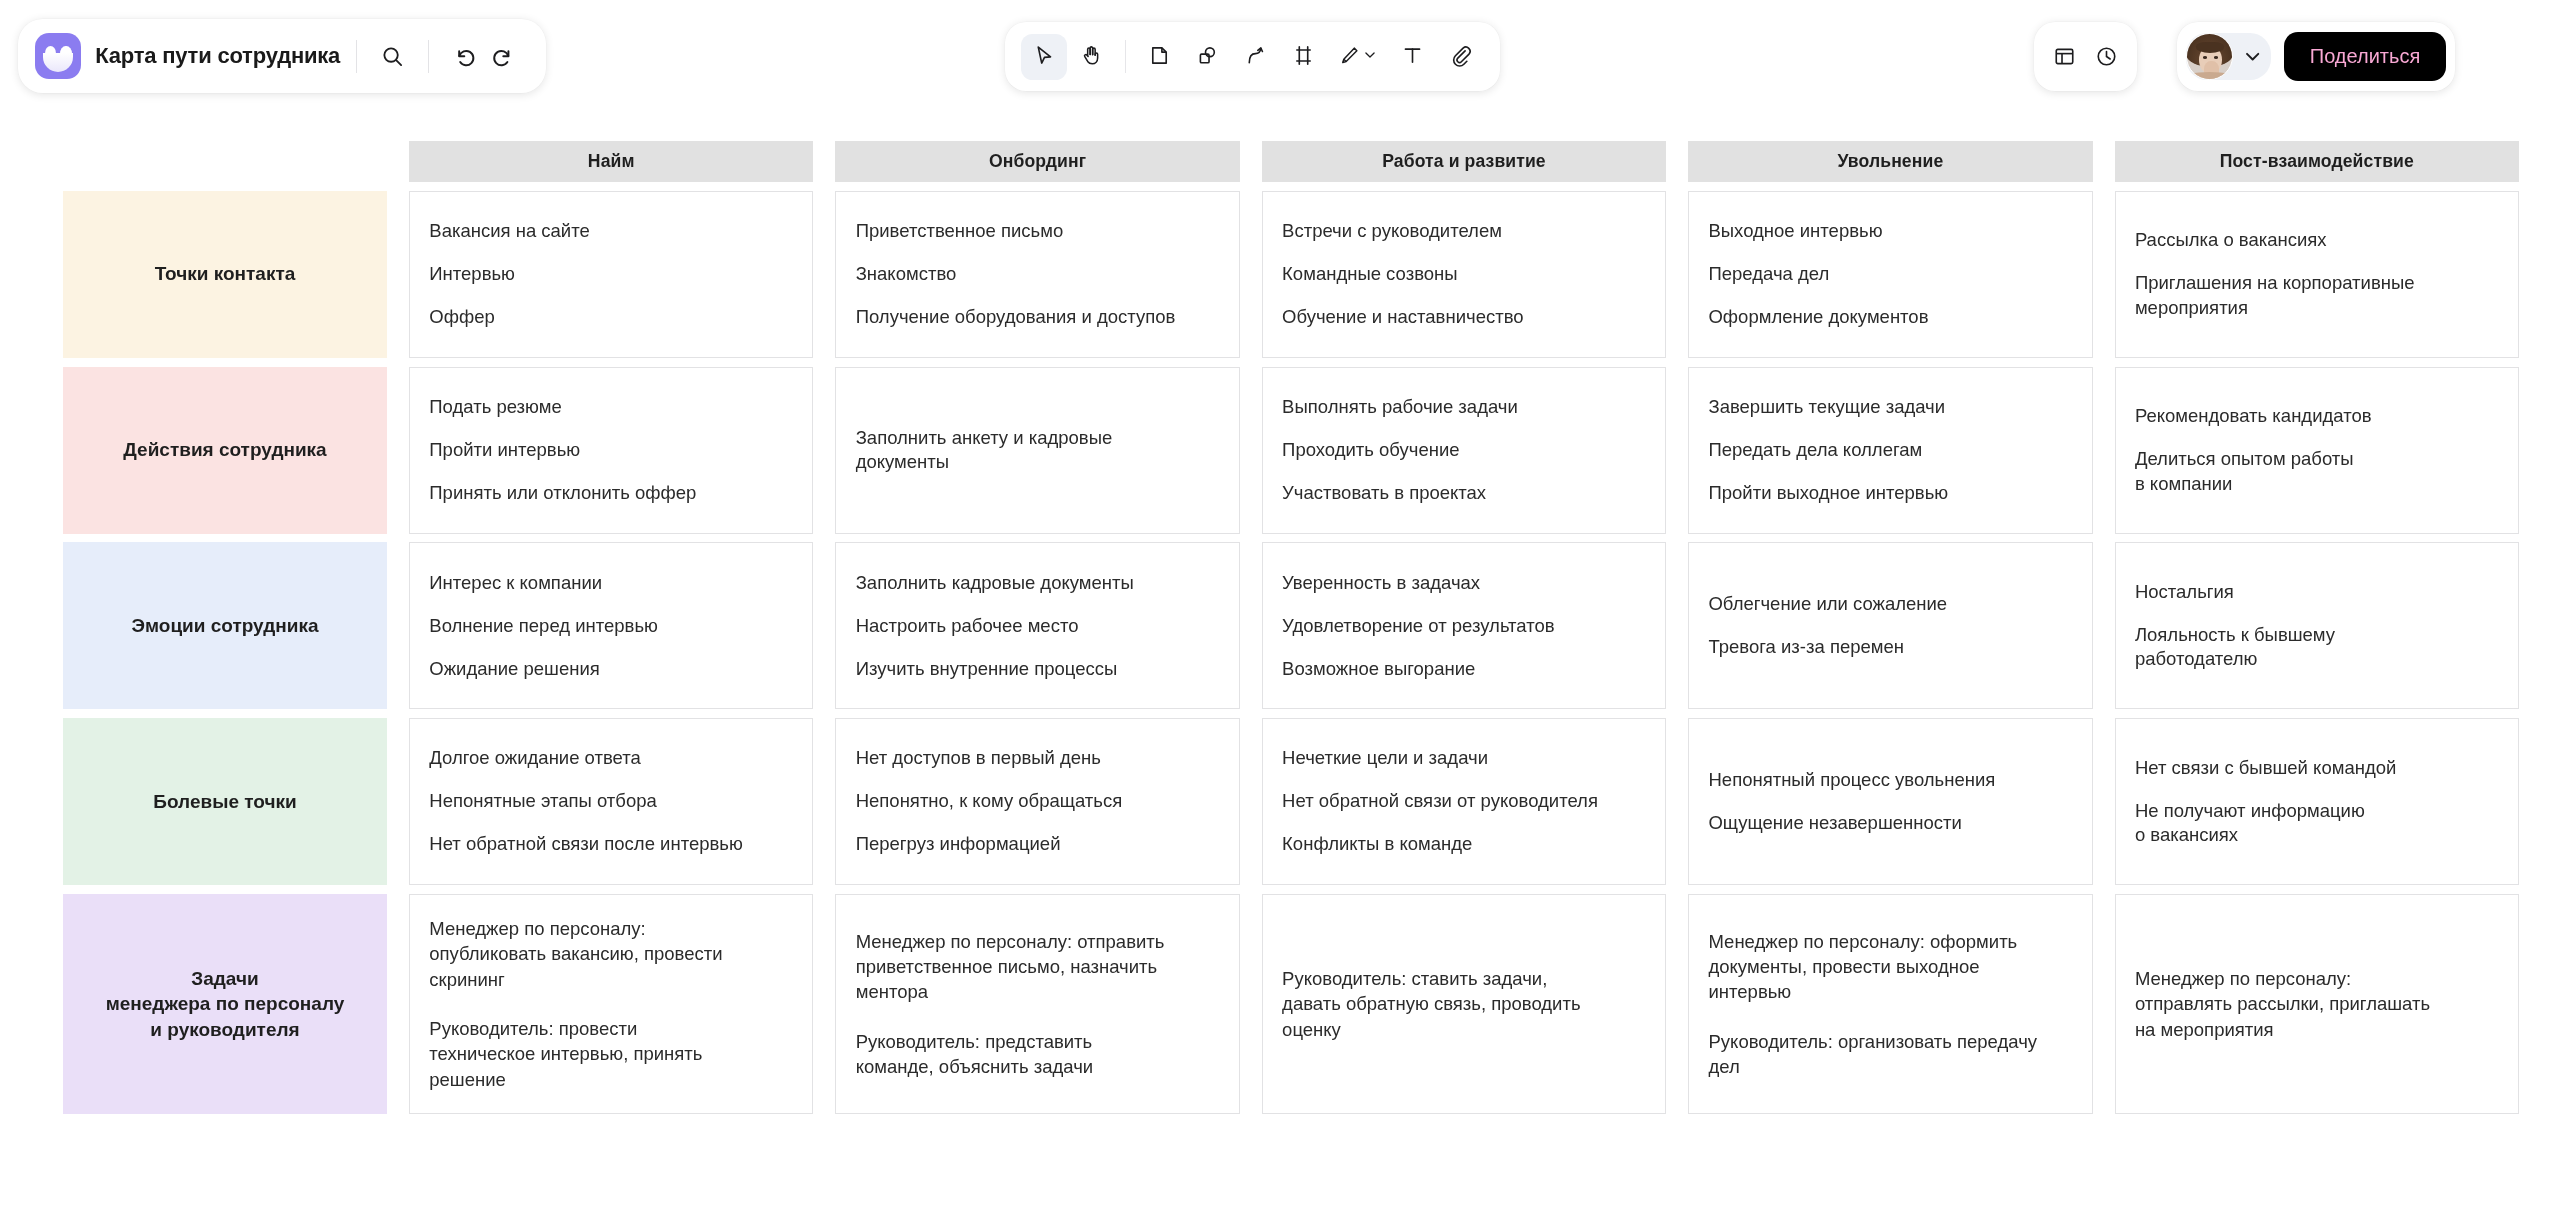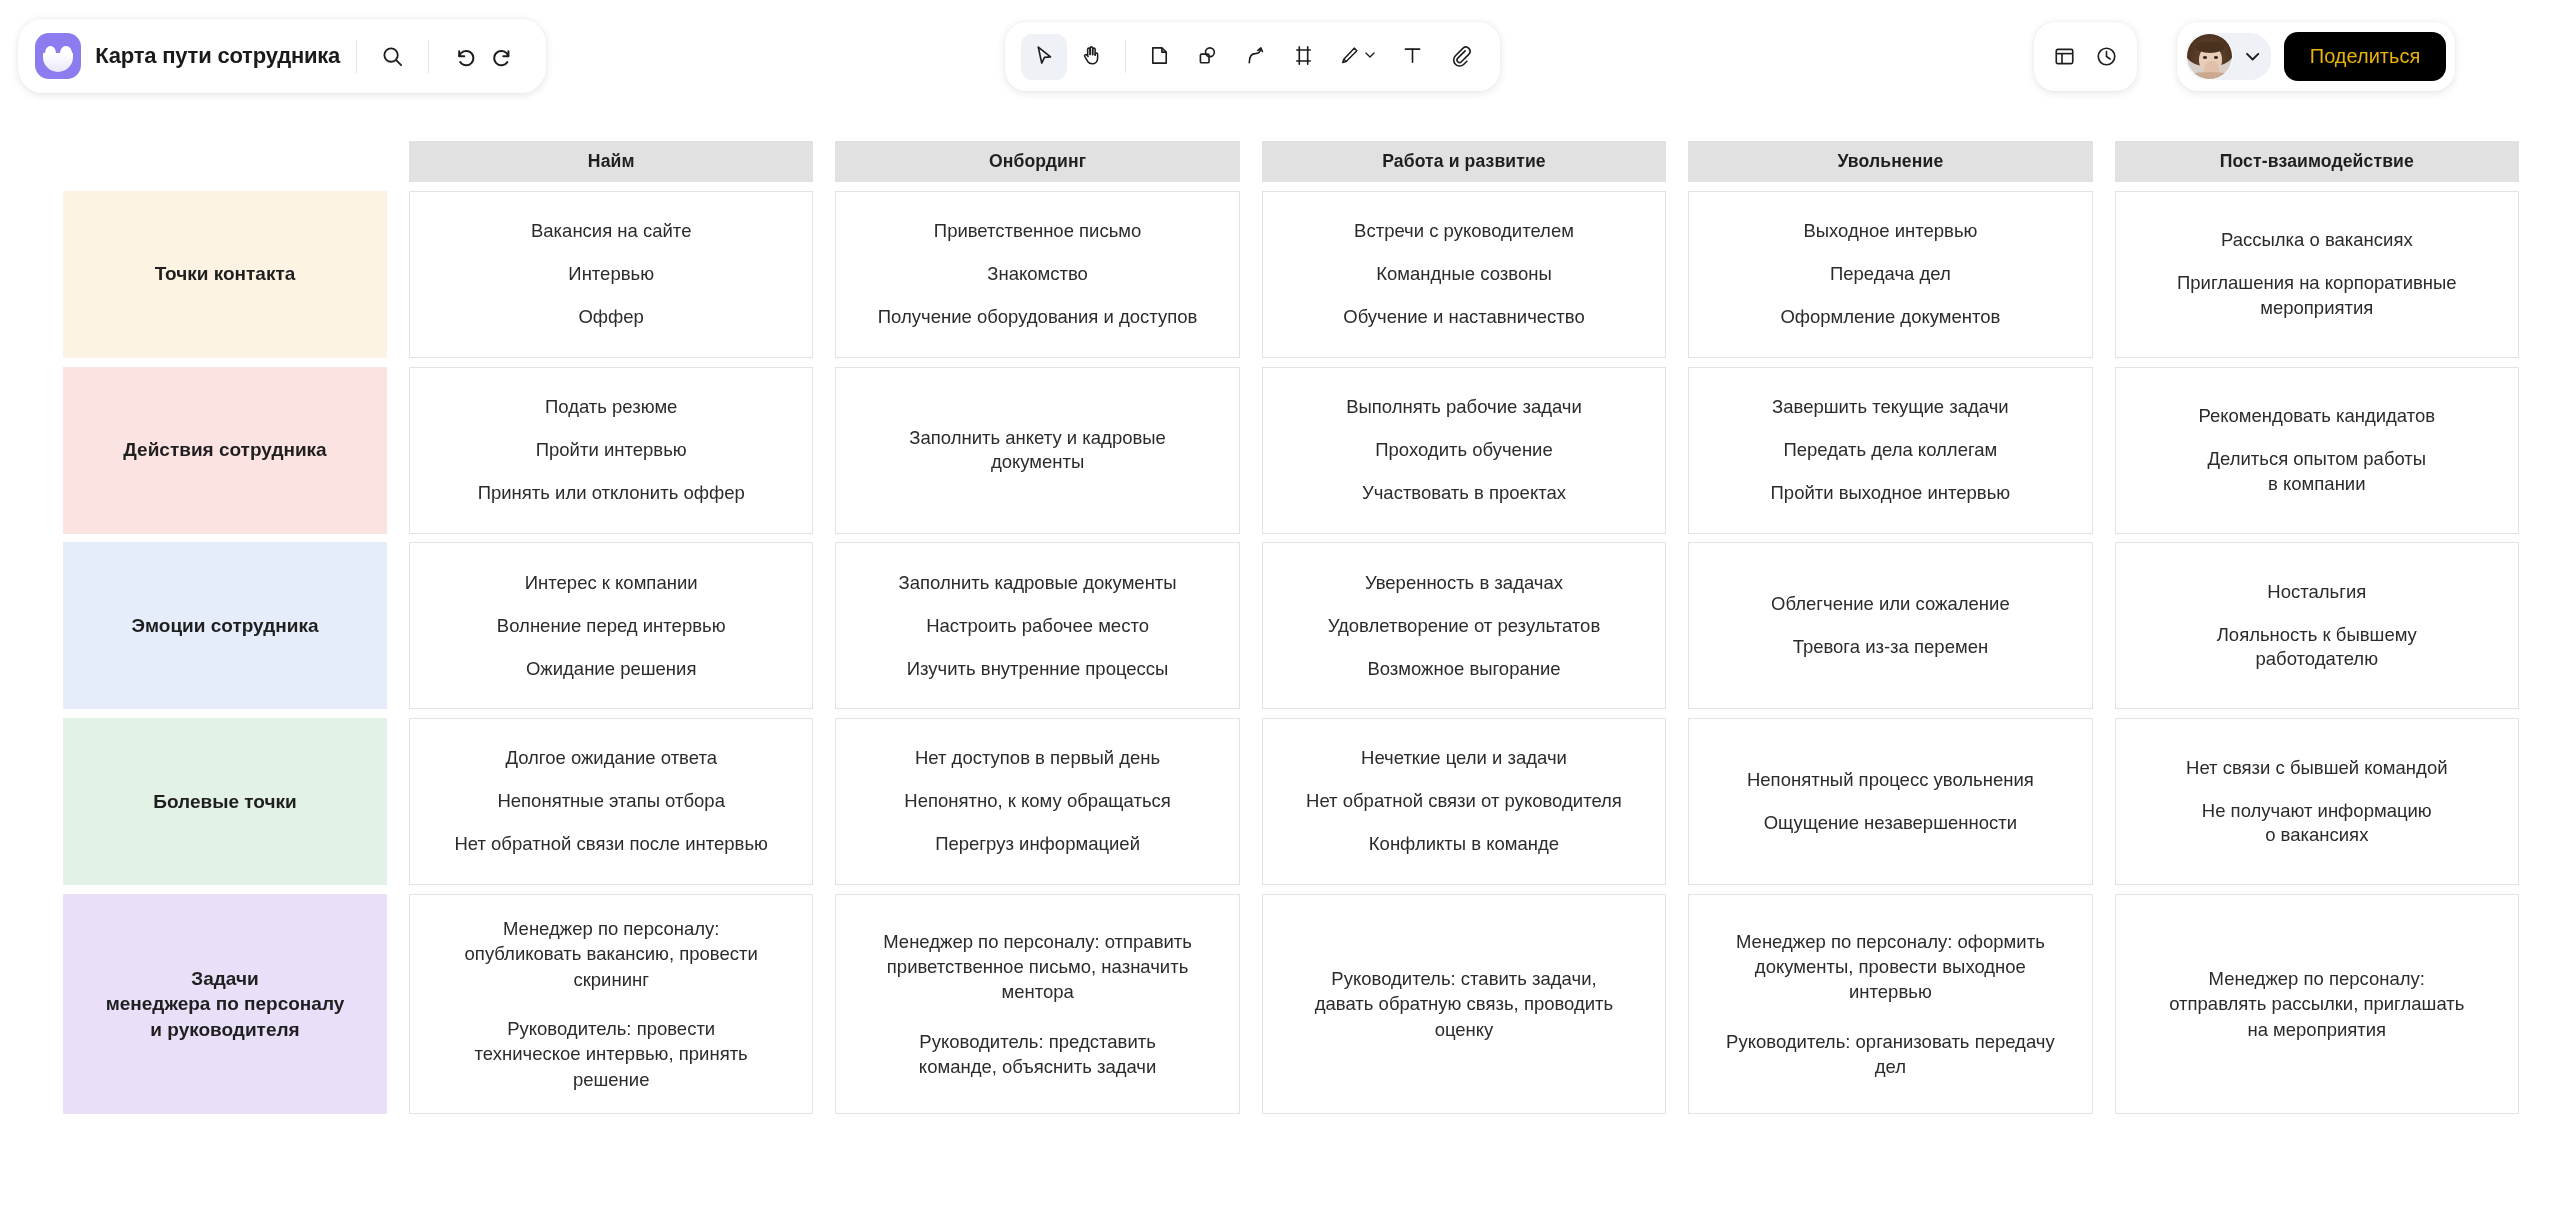--- a/index.html
+++ b/index.html
@@ -123,21 +123,21 @@
   .avatar .eyeR { left: 27px; }
   .avatar .hand {
     position: absolute; left: 17.6px; bottom: 0px; width: 15px; height: 17.6px;
     background: #e0c0a8; border-radius: 45% 45% 30% 30%;
   }
   .avatar .shoulder {
     position: absolute; left: -5.3px; bottom: -5.3px; right: -5.3px; height: 12.3px;
     background: #c9a98f; border-radius: 50% 50% 0 0;
   }
   .share-btn {
-    background: #000000; color: #eab308;
+    background: #000000; color: #f9a8d4;
     border: none; border-radius: 14px;
     height: 49px; padding: 0 26px;
     font-family: "Liberation Sans", sans-serif;
     font-size: 20px; font-weight: 500;
     cursor: pointer; white-space: nowrap;
   }
 
   
   .board {
     position: absolute; left: 0; top: 141px;
@@ -177,21 +177,20 @@
     padding: 8.8px 14px;
     line-height: 1.35;
   }
 
   .cell {
     background: #ffffff;
     border: 0.9px solid #e2e2e4;
     padding: 19.3px 19.3px;
     display: flex; flex-direction: column; justify-content: center;
     gap: 18.5px;
-    text-align: center;
   }
   .cell .item {
     font-size: 18.5px; color: #2b2b2b; line-height: 1.33;
     white-space: pre-line;
   }
   .cell.tasks { gap: 24.6px; }
   .cell.tasks .item { line-height: 1.36; }
 </style>
 </head>
 <body>

